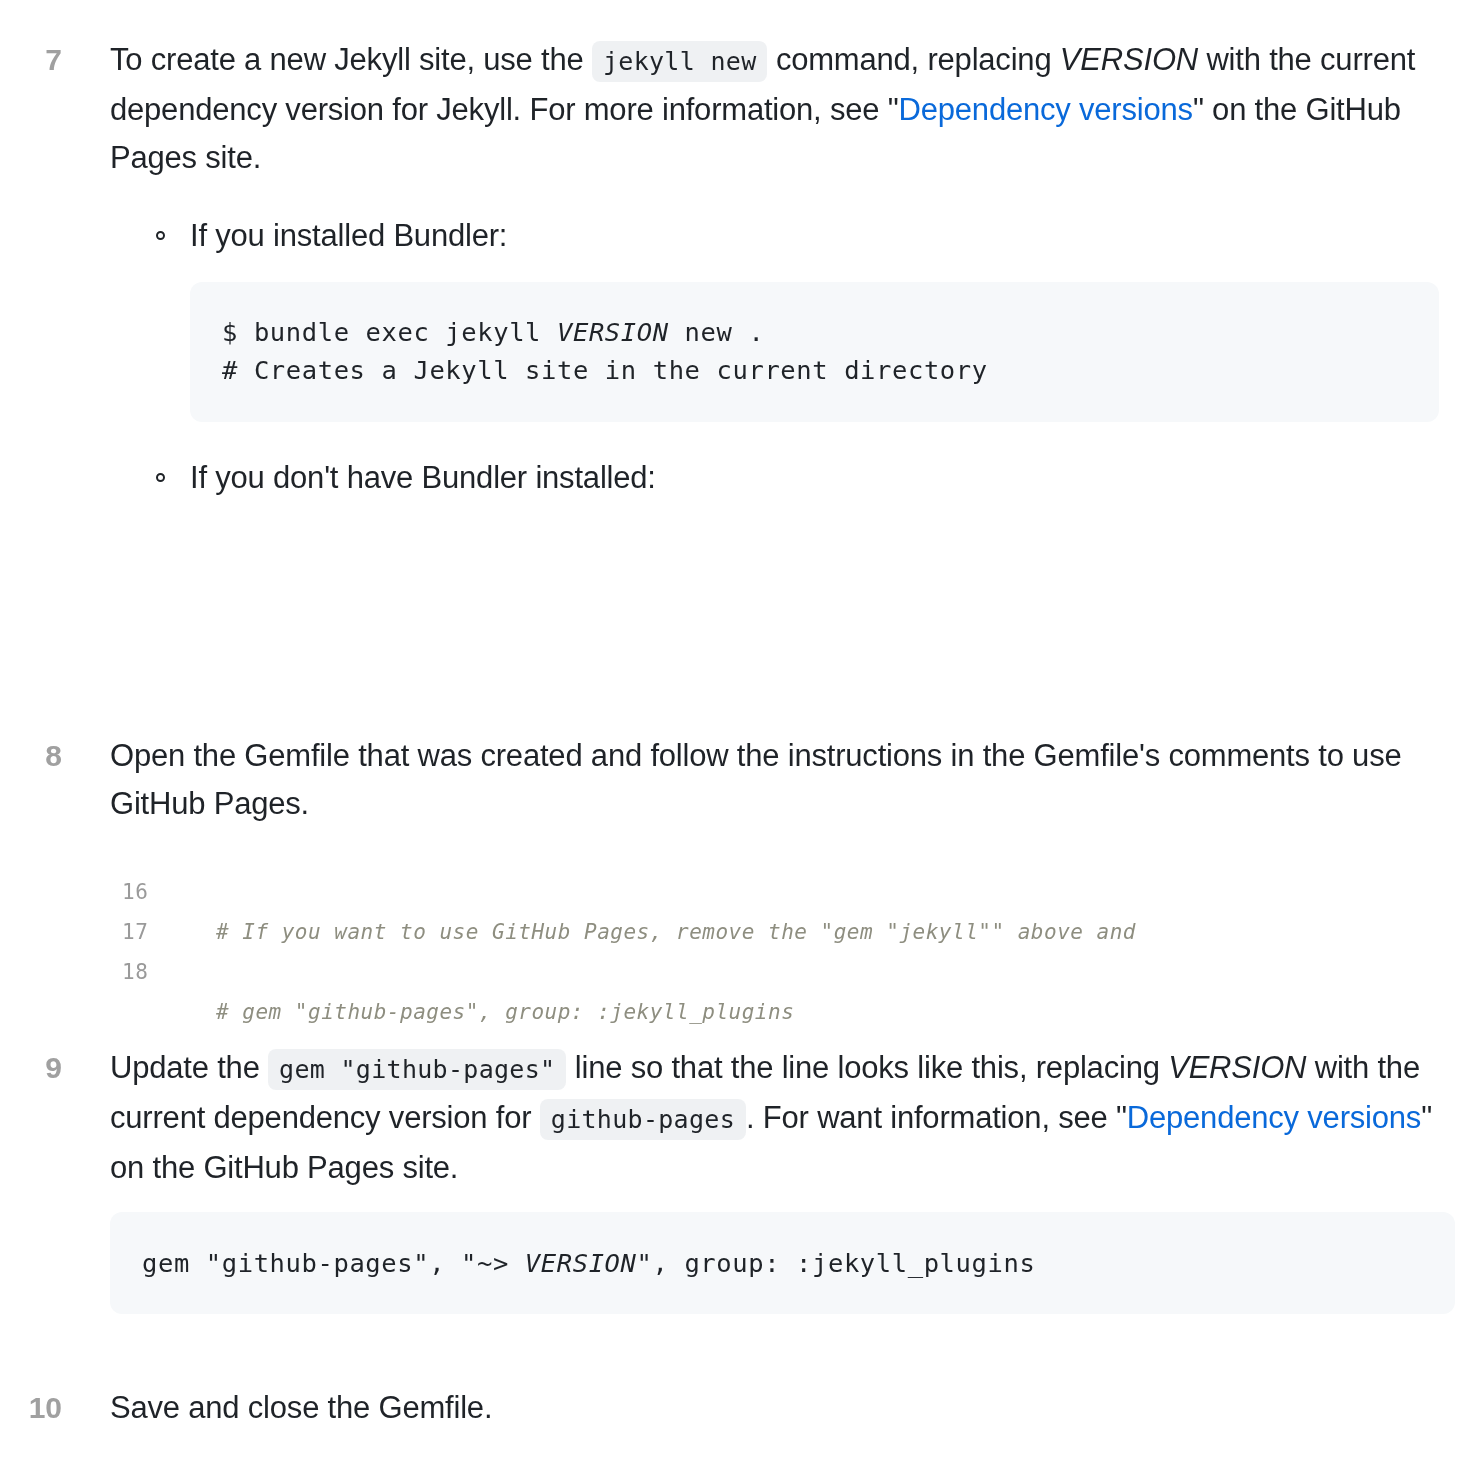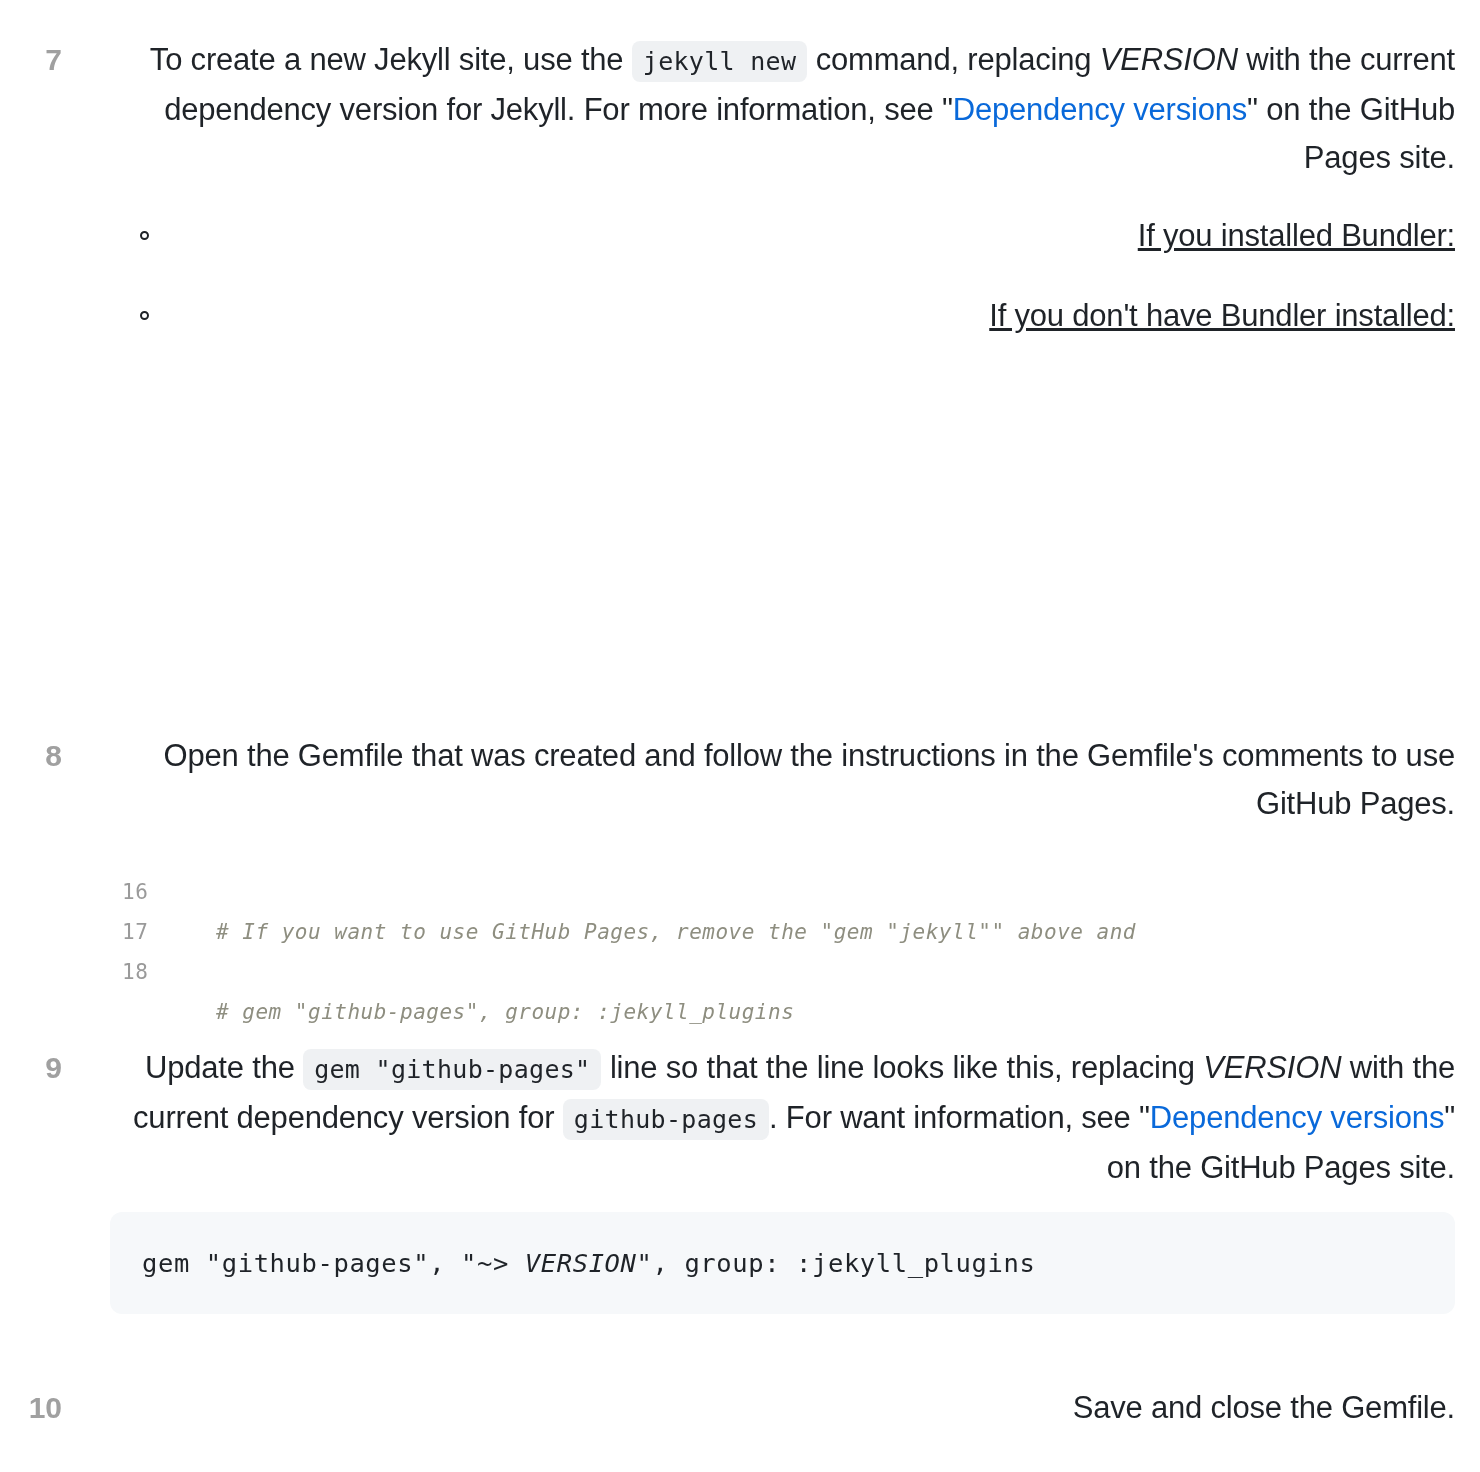--- a/index.html
+++ b/index.html
@@ -34,39 +34,37 @@
     .step-body {
       position: absolute;
       left: 110px;
       width: 1345px;
     }
     .para {
       font-size: 31px;
       line-height: 48px;
       margin: 0;
       letter-spacing: -0.2px;
-      text-align: right;
     }
     .para em { font-style: italic; }
     .link { color: #0969da; text-decoration: none; cursor: pointer; }
     .icode {
       font-family: "DejaVu Sans Mono", "Liberation Mono", monospace;
       font-size: 25px;
       background: #eff1f3;
       background: rgba(175,184,193,0.2);
       border-radius: 8px;
       padding: 6px 11px;
       letter-spacing: 0.3px;
     }
     .sublist {
       position: relative;
-      margin: 0;
+      margin: 16px;
       padding: 0;
       list-style: none;
-      text-decoration: underline;
     }
     .subitem {
       position: relative;
       padding-left: 64px;
     }
     .bullet {
       position: absolute;
       left: 30px;
       top: 19px;
       width: 9px;
@@ -113,20 +111,22 @@
 
 <div class="step" style="top:36px;">
   <div class="step-num">7</div>
   <div class="step-body">
     <p class="para"><span>To create a new Jekyll site, use the </span><code class="icode">jekyll new</code><span> command, replacing </span><em>VERSION</em><span> with the current dependency version for Jekyll. For more information, see "</span><a class="link">Dependency versions</a><span>" on the GitHub Pages site.</span></p>
 
     <ul class="sublist" style="margin-top:30px;">
       <li class="subitem">
         <span class="bullet"></span>
         <p class="para">If you installed Bundler:</p>
+        <div class="codeblock" style="margin-top:22px; height:140px;"><span>$ bundle exec jekyll </span><em>VERSION</em><span> new .</span>
+<span># Creates a Jekyll site in the current directory</span></div>
       </li>
       <li class="subitem" style="margin-top:32px;">
         <span class="bullet"></span>
         <p class="para">If you don't have Bundler installed:</p>
       </li>
     </ul>
   </div>
 </div>
 
 <div class="step" style="top:732px;">

